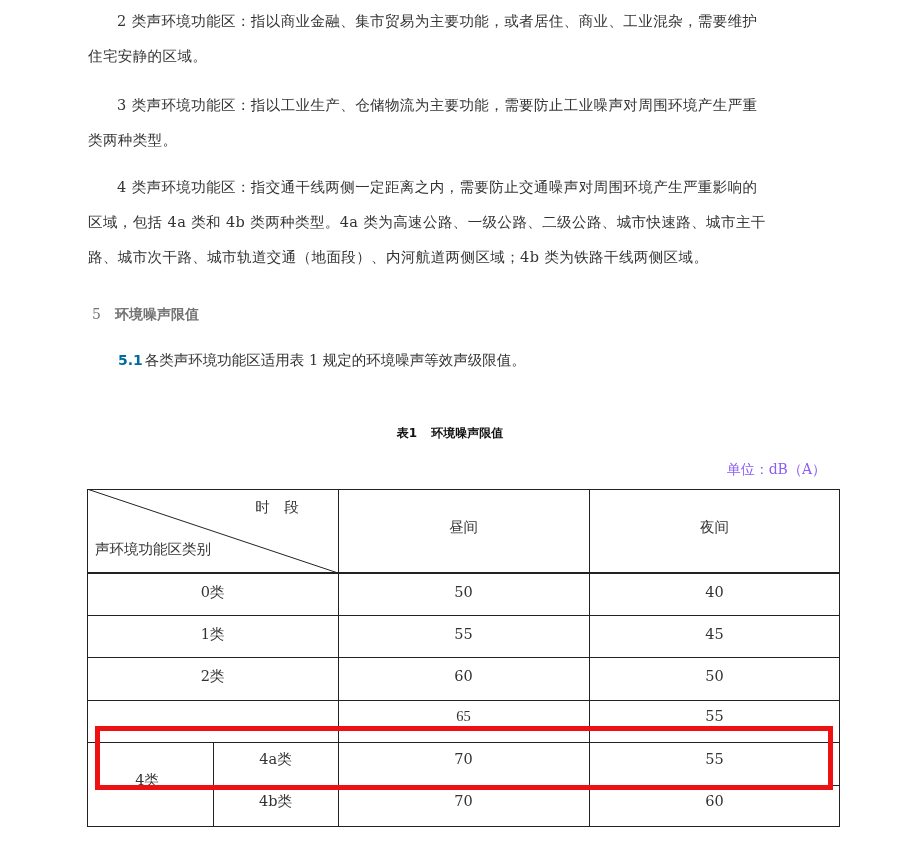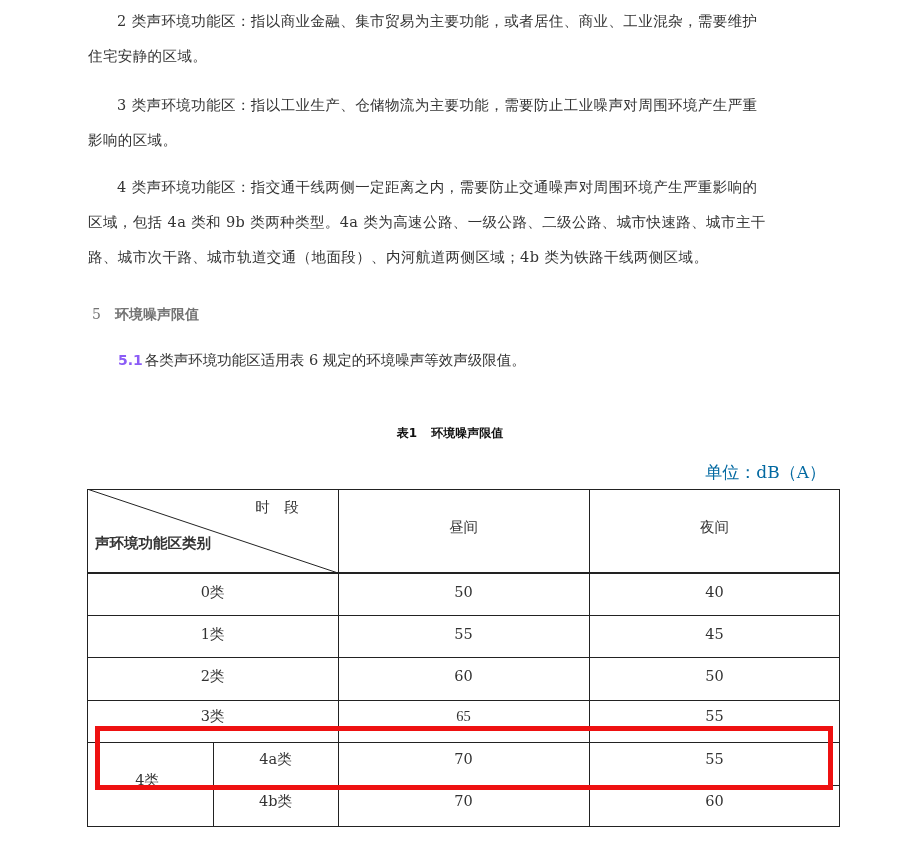--- a/index.html
+++ b/index.html
@@ -5,59 +5,59 @@
   html, body { margin: 0; padding: 0; background: #ffffff; }
   body { width: 900px; height: 850px; position: relative; overflow: hidden;
          font-family: "DejaVu Serif", "Liberation Serif", serif; color: #333333; }
   .para { position: absolute; left: 88px; width: 745px; font-size: 14.5px; line-height: 35px;
           text-align: justify; letter-spacing: 0.4px; }
   .para .line { display: block; white-space: nowrap; }
   .indent { padding-left: 29px; }
   .section-title { position: absolute; left: 92px; top: 306px; font-size: 14px; font-weight: bold; color: #737373; }
   .section-title .num { font-weight: normal; margin-right: 14px; }
   .clause { position: absolute; left: 118px; top: 351px; font-size: 14.5px; color: #333; }
-  .clause .num { font-weight: bold; color: #8b5cf6; font-family: "DejaVu Sans", sans-serif; font-size: 14px; margin-right: 2px; }
+  .clause .num { font-weight: bold; color: #0369a1; font-family: "DejaVu Sans", sans-serif; font-size: 14px; margin-right: 2px; }
   .table-caption { position: absolute; left: 0; width: 900px; top: 425px; text-align: center;
                    font-size: 12px; font-weight: bold; color: #111; font-family: "DejaVu Sans", sans-serif; }
   .table-caption .gap { display: inline-block; width: 14px; }
-  .unit { position: absolute; right: 74px; top: 461px; font-size: 17px; color: #0369a1; margin-left: 16px; }
+  .unit { position: absolute; right: 74px; top: 461px; font-size: 14px; color: #8b5cf6; margin-left: 16px; }
 
   .tbl { position: absolute; left: 87px; top: 489px; width: 753px; height: 372px; }
   .hline, .vline { position: absolute; background: #222; }
   .cell { position: absolute; display: flex; align-items: center; justify-content: center;
           font-size: 14.5px; color: #333; }
   .diag { position: absolute; left: 0; top: 0; }
   .hl-box { position: absolute; left: 95px; top: 726px; width: 728px; height: 54px;
             border: 5px solid #ee1111; }
 </style>
 </head>
 <body>
 
 <div class="para" style="top:4px;">
   <span class="line indent">2 类声环境功能区：指以商业金融、集市贸易为主要功能，或者居住、商业、工业混杂，需要维护</span>
   <span class="line">住宅安静的区域。</span>
 </div>
 
 <div class="para" style="top:88px;">
   <span class="line indent">3 类声环境功能区：指以工业生产、仓储物流为主要功能，需要防止工业噪声对周围环境产生严重</span>
-  <span class="line">影响的区域。</span>
+  <span class="line">类两种类型。</span>
 </div>
 
 <div class="para" style="top:170px;">
   <span class="line indent">4 类声环境功能区：指交通干线两侧一定距离之内，需要防止交通噪声对周围环境产生严重影响的</span>
-  <span class="line">区域，包括 4a 类和 9b 类两种类型。4a 类为高速公路、一级公路、二级公路、城市快速路、城市主干</span>
+  <span class="line">区域，包括 4a 类和 4b 类两种类型。4a 类为高速公路、一级公路、二级公路、城市快速路、城市主干</span>
   <span class="line">路、城市次干路、城市轨道交通（地面段）、内河航道两侧区域；4b 类为铁路干线两侧区域。</span>
 </div>
 
 <div class="section-title">
   <span class="num">5</span><span>环境噪声限值</span>
 </div>
 
 <div class="clause">
-  <span class="num">5.1</span><span>各类声环境功能区适用表 6 规定的环境噪声等效声级限值。</span>
+  <span class="num">5.1</span><span>各类声环境功能区适用表 1 规定的环境噪声等效声级限值。</span>
 </div>
 
 <div class="table-caption">
   <span>表1</span><span class="gap"></span><span>环境噪声限值</span>
 </div>
 
 <div class="unit">单位：dB（A）</div>
 
 <div class="tbl">
 
@@ -73,38 +73,37 @@
   <div class="vline" style="left:0;top:0;width:1px;height:338px;"></div>
   <div class="vline" style="left:251px;top:0;width:1px;height:338px;"></div>
   <div class="vline" style="left:502px;top:0;width:1px;height:338px;"></div>
   <div class="vline" style="left:752px;top:0;width:1px;height:338px;"></div>
   <div class="vline" style="left:126px;top:253px;width:1px;height:85px;"></div>
 
   <svg class="diag" width="252" height="85">
     <line x1="0" y1="0" x2="251" y2="84" stroke="#222" stroke-width="1"></line>
   </svg>
   <div class="cell" style="left:150px;top:4px;width:80px;height:28px;">时　段</div>
-  <div class="cell" style="left:8px;top:40px;width:160px;height:28px;justify-content:flex-start;font-weight:bold;">声环境功能区类别</div>
+  <div class="cell" style="left:8px;top:46px;width:160px;height:28px;justify-content:flex-start;">声环境功能区类别</div>
 
   <div class="cell" style="left:251px;top:0;width:251px;height:76px;">昼间</div>
   <div class="cell" style="left:502px;top:0;width:251px;height:76px;">夜间</div>
 
   <div class="cell" style="left:0;top:85px;width:251px;height:36px;">0类</div>
   <div class="cell" style="left:251px;top:85px;width:251px;height:36px;">50</div>
   <div class="cell" style="left:502px;top:85px;width:251px;height:36px;">40</div>
 
   <div class="cell" style="left:0;top:127px;width:251px;height:36px;">1类</div>
   <div class="cell" style="left:251px;top:127px;width:251px;height:36px;">55</div>
   <div class="cell" style="left:502px;top:127px;width:251px;height:36px;">45</div>
 
   <div class="cell" style="left:0;top:169px;width:251px;height:36px;">2类</div>
   <div class="cell" style="left:251px;top:169px;width:251px;height:36px;">60</div>
   <div class="cell" style="left:502px;top:169px;width:251px;height:36px;">50</div>
 
-  <div class="cell" style="left:0;top:212px;width:251px;height:30px;">3类</div>
   <div class="cell" style="left:251px;top:212px;width:251px;height:30px;font-family:Liberation Serif, serif;">65</div>
   <div class="cell" style="left:502px;top:212px;width:251px;height:30px;">55</div>
 
   <div class="cell" style="left:30px;top:276px;width:60px;height:30px;">4类</div>
   <div class="cell" style="left:126px;top:254px;width:125px;height:32px;">4a类</div>
   <div class="cell" style="left:251px;top:254px;width:251px;height:32px;">70</div>
   <div class="cell" style="left:502px;top:254px;width:251px;height:32px;">55</div>
   <div class="cell" style="left:126px;top:297px;width:125px;height:30px;">4b类</div>
   <div class="cell" style="left:251px;top:297px;width:251px;height:30px;">70</div>
   <div class="cell" style="left:502px;top:297px;width:251px;height:30px;">60</div>

